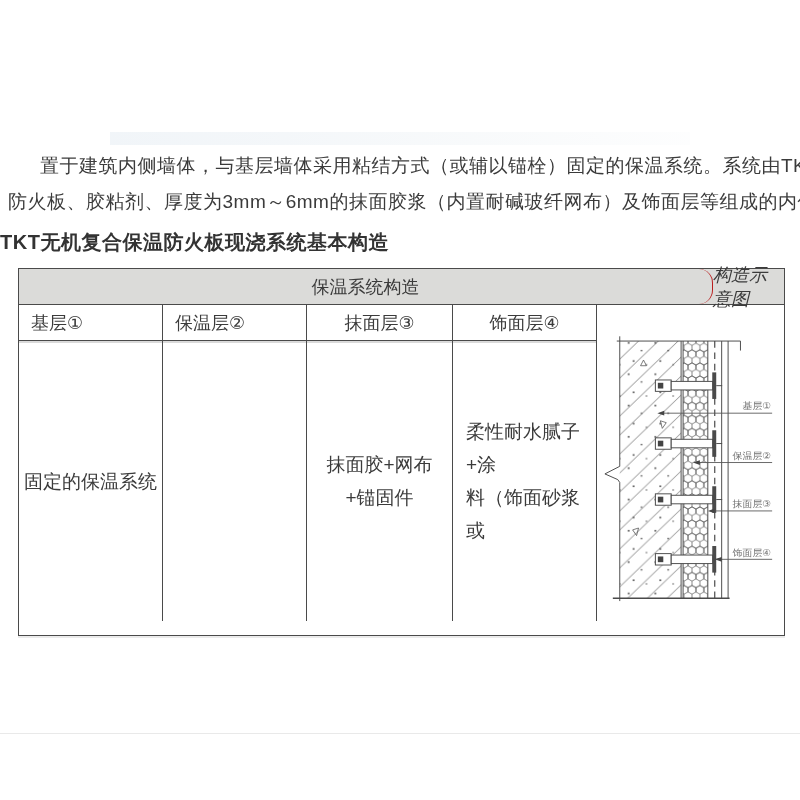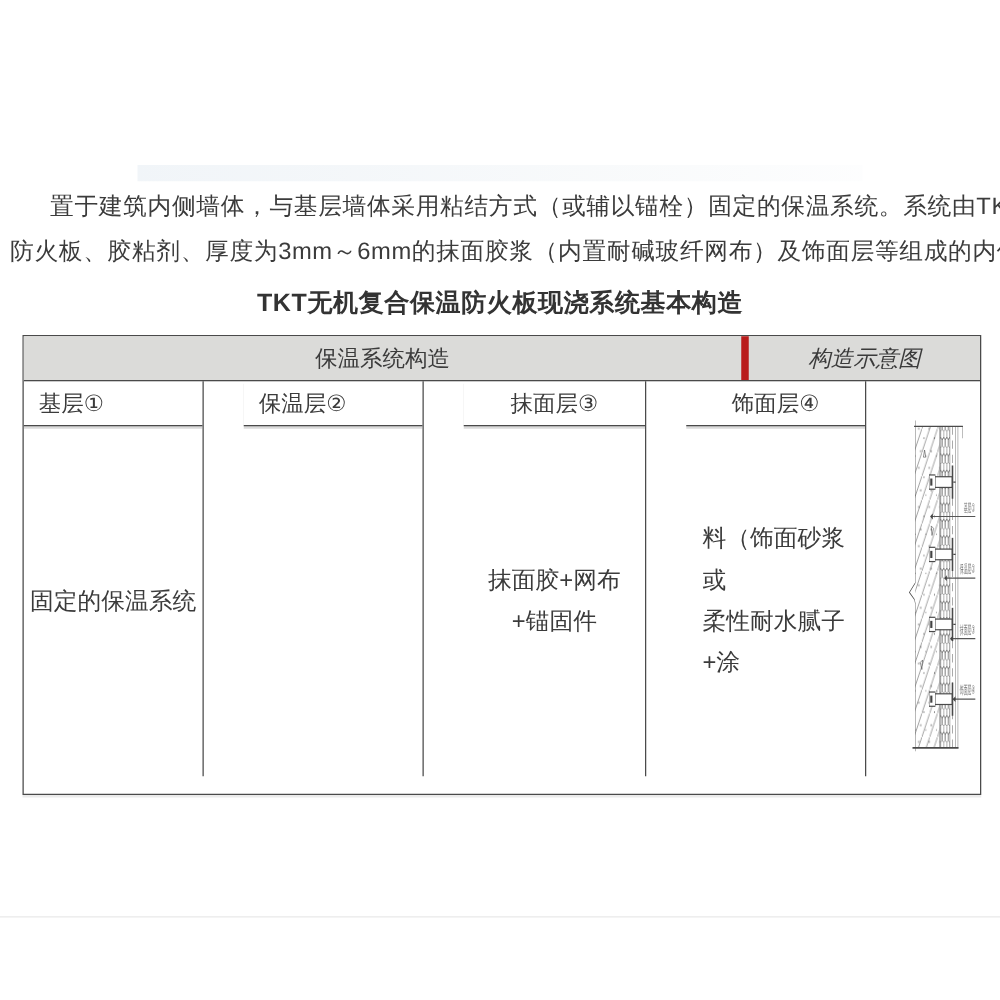--- a/index.html
+++ b/index.html
@@ -16,33 +16,33 @@
   }
   .para-line{
     position:absolute;left:8px;width:790px;height:26px;
     font-size:19px;line-height:26px;letter-spacing:.5px;
     white-space:nowrap;color:#3b3b3b;
   }
   .line1{top:153px;text-indent:32px;}
   .line2{top:189px;}
   .doc-title{
     position:absolute;left:0;top:229px;width:800px;height:26px;
-    text-align:center;font-size:20px;font-weight:700;letter-spacing:.5px;color:#333;
+    font-size:20px;font-weight:700;letter-spacing:.5px;color:#333;
   }
   .tbl{
     position:absolute;left:18px;top:268px;width:767px;height:368px;
     border:1px solid #4a4a4a;box-sizing:border-box;background:#fff;
     box-shadow:0 2px 0 rgba(0,0,0,0.08);
   }
   .h1row{display:flex;height:35px;border-bottom:1px solid #4a4a4a;background:#dbdbd9;}
   .h1cell{display:flex;align-items:center;justify-content:center;
     font-size:18px;color:#3b3b3b;box-sizing:border-box;}
-  .h1cell.left{width:580px;border-right:6px solid #b91c1c;}
+  .h1cell.left{width:694px;border-right:1px solid #b91c1c;border-radius:14px;}
   .h1cell.right{flex:1;font-style:italic;}
-  .bodyrow{display:flex;height:316px;gap:32px;}
+  .bodyrow{display:flex;height:316px;}
   .col{box-sizing:border-box;display:flex;flex-direction:column;}
   .c1,.c2,.c4{width:144px;border-right:1px solid #4a4a4a;}
   .c3{width:146px;border-right:1px solid #4a4a4a;}
   .c5{flex:1;position:relative;}
   .subhead{
     height:36px;box-sizing:border-box;border-bottom:1px solid #4a4a4a;
     box-shadow:0 2px 0 rgba(150,150,150,.35);
     display:flex;align-items:center;font-size:18px;color:#3b3b3b;flex:0 0 auto;
   }
   .subhead.padded{padding-left:12px;justify-content:flex-start;}
@@ -92,22 +92,22 @@
         <div class="subhead centered">抹面层③</div>
         <div class="cellbody centered">
           <div>抹面胶+网布</div>
           <div>+锚固件</div>
         </div>
       </div>
 
       <div class="col c4">
         <div class="subhead centered">饰面层④</div>
         <div class="cellbody leftpad">
+          <div>柔性耐水腻子+涂</div>
           <div>料（饰面砂浆或</div>
-          <div>柔性耐水腻子+涂</div>
         </div>
       </div>
 
       <div class="col c5">
         <svg class="diagram" viewBox="0 0 189 333" preserveAspectRatio="none" xmlns="http://www.w3.org/2000/svg">
           <defs>
             <pattern id="hatch" width="20" height="20" patternUnits="userSpaceOnUse">
               <path d="M0,20 L20,0" stroke="#6a6a6a" stroke-width="0.8" fill="none"></path>
             </pattern>
             <pattern id="dots" width="27" height="33" patternUnits="userSpaceOnUse">

